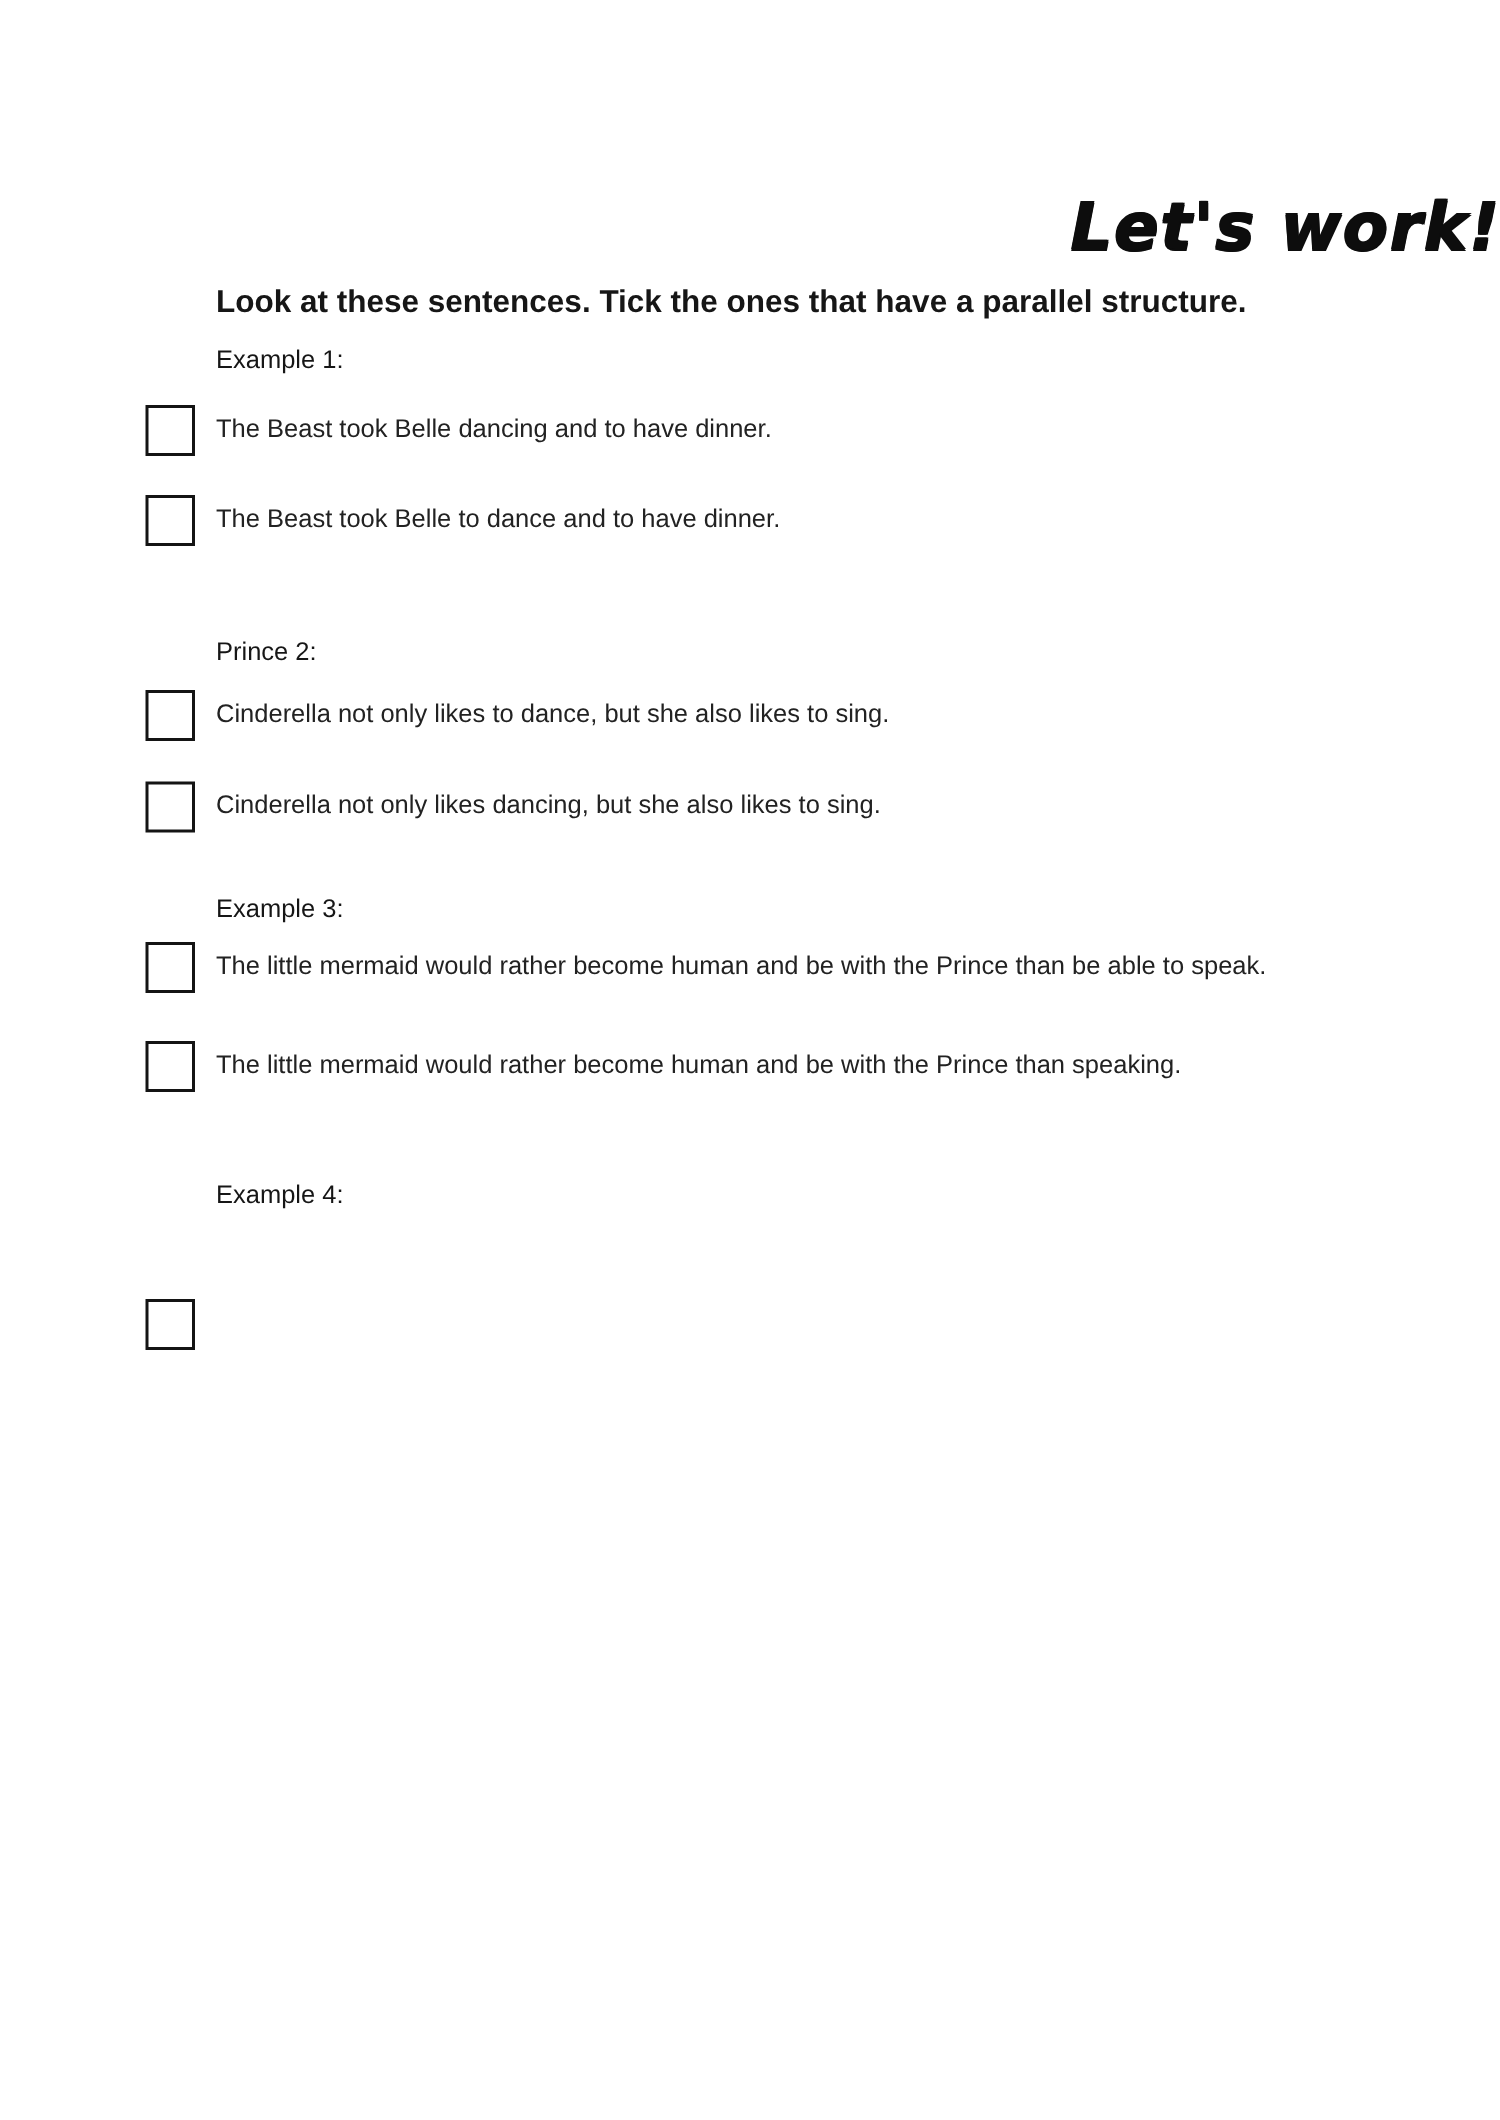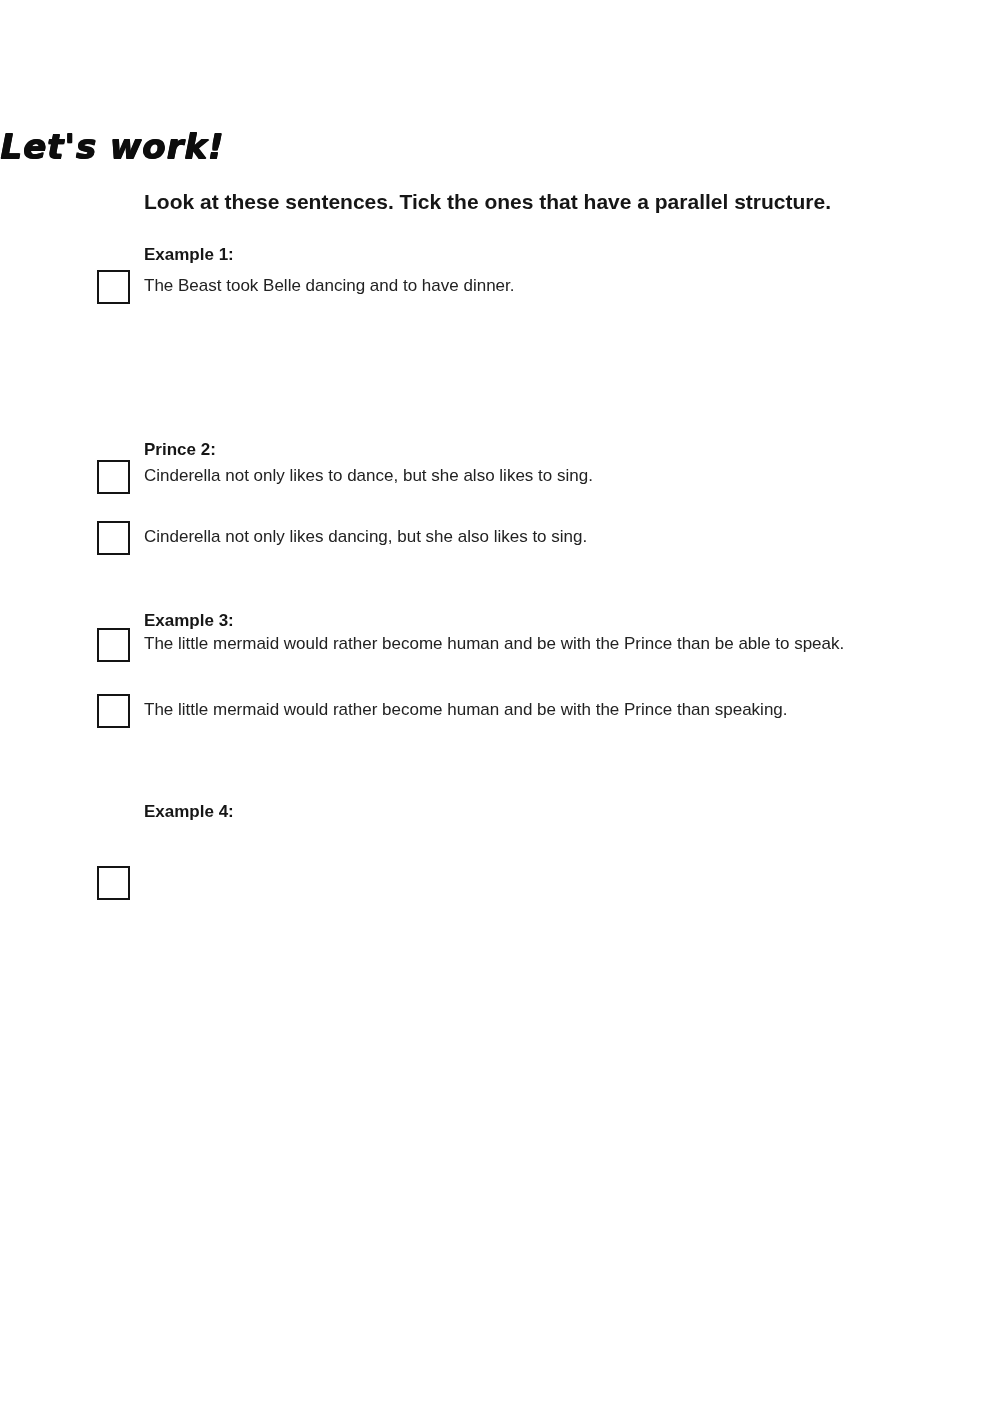--- a/index.html
+++ b/index.html
@@ -12,44 +12,43 @@
     background: #ffffff;
     font-family: "Liberation Sans", sans-serif;
     color: #1b1b1b;
     overflow: hidden;
   }
   .title {
     position: absolute;
     top: 126px;
     left: 0;
     width: 1000px;
-    text-align: left;
+    text-align: right;
     font-family: "DejaVu Sans", sans-serif;
-    font-size: 34px;
+    font-size: 44px;
     font-weight: 800;
     font-style: italic;
     letter-spacing: 1px;
     color: #0d0d0d;
     text-shadow: 1px 0 0 #0d0d0d, 0 1px 0 #0d0d0d, 1px 1px 0 #0d0d0d;
   }
   .instruction {
     position: absolute;
     left: 144px;
     top: 190px;
     font-size: 21px;
     font-weight: 700;
     color: #161616;
   }
   .heading {
     position: absolute;
     left: 144px;
     font-size: 17px;
-    font-weight: 700;
+    font-weight: 400;
     color: #161616;
-    margin-top: 15px;
   }
   .row {
     position: absolute;
     left: 97px;
     display: flex;
     align-items: flex-start;
     justify-content: center;
   }
   .checkbox {
     flex: 0 0 auto;
@@ -75,20 +74,24 @@
 
   <h1 class="title">Let's work!</h1>
 
   <p class="instruction">Look at these sentences. Tick the ones that have a parallel structure.</p>
 
   <h2 class="heading" style="top:230px">Example 1:</h2>
   <div class="row" style="top:270px">
     <span class="checkbox"></span>
     <span class="sentence">The Beast took Belle dancing and to have dinner.</span>
   </div>
+  <div class="row" style="top:330px">
+    <span class="checkbox"></span>
+    <span class="sentence">The Beast took Belle to dance and to have dinner.</span>
+  </div>
 
   <h2 class="heading" style="top:425px">Prince 2:</h2>
   <div class="row" style="top:460px">
     <span class="checkbox"></span>
     <span class="sentence">Cinderella not only likes to dance, but she also likes to sing.</span>
   </div>
   <div class="row" style="top:521px">
     <span class="checkbox"></span>
     <span class="sentence">Cinderella not only likes dancing, but she also likes to sing.</span>
   </div>

